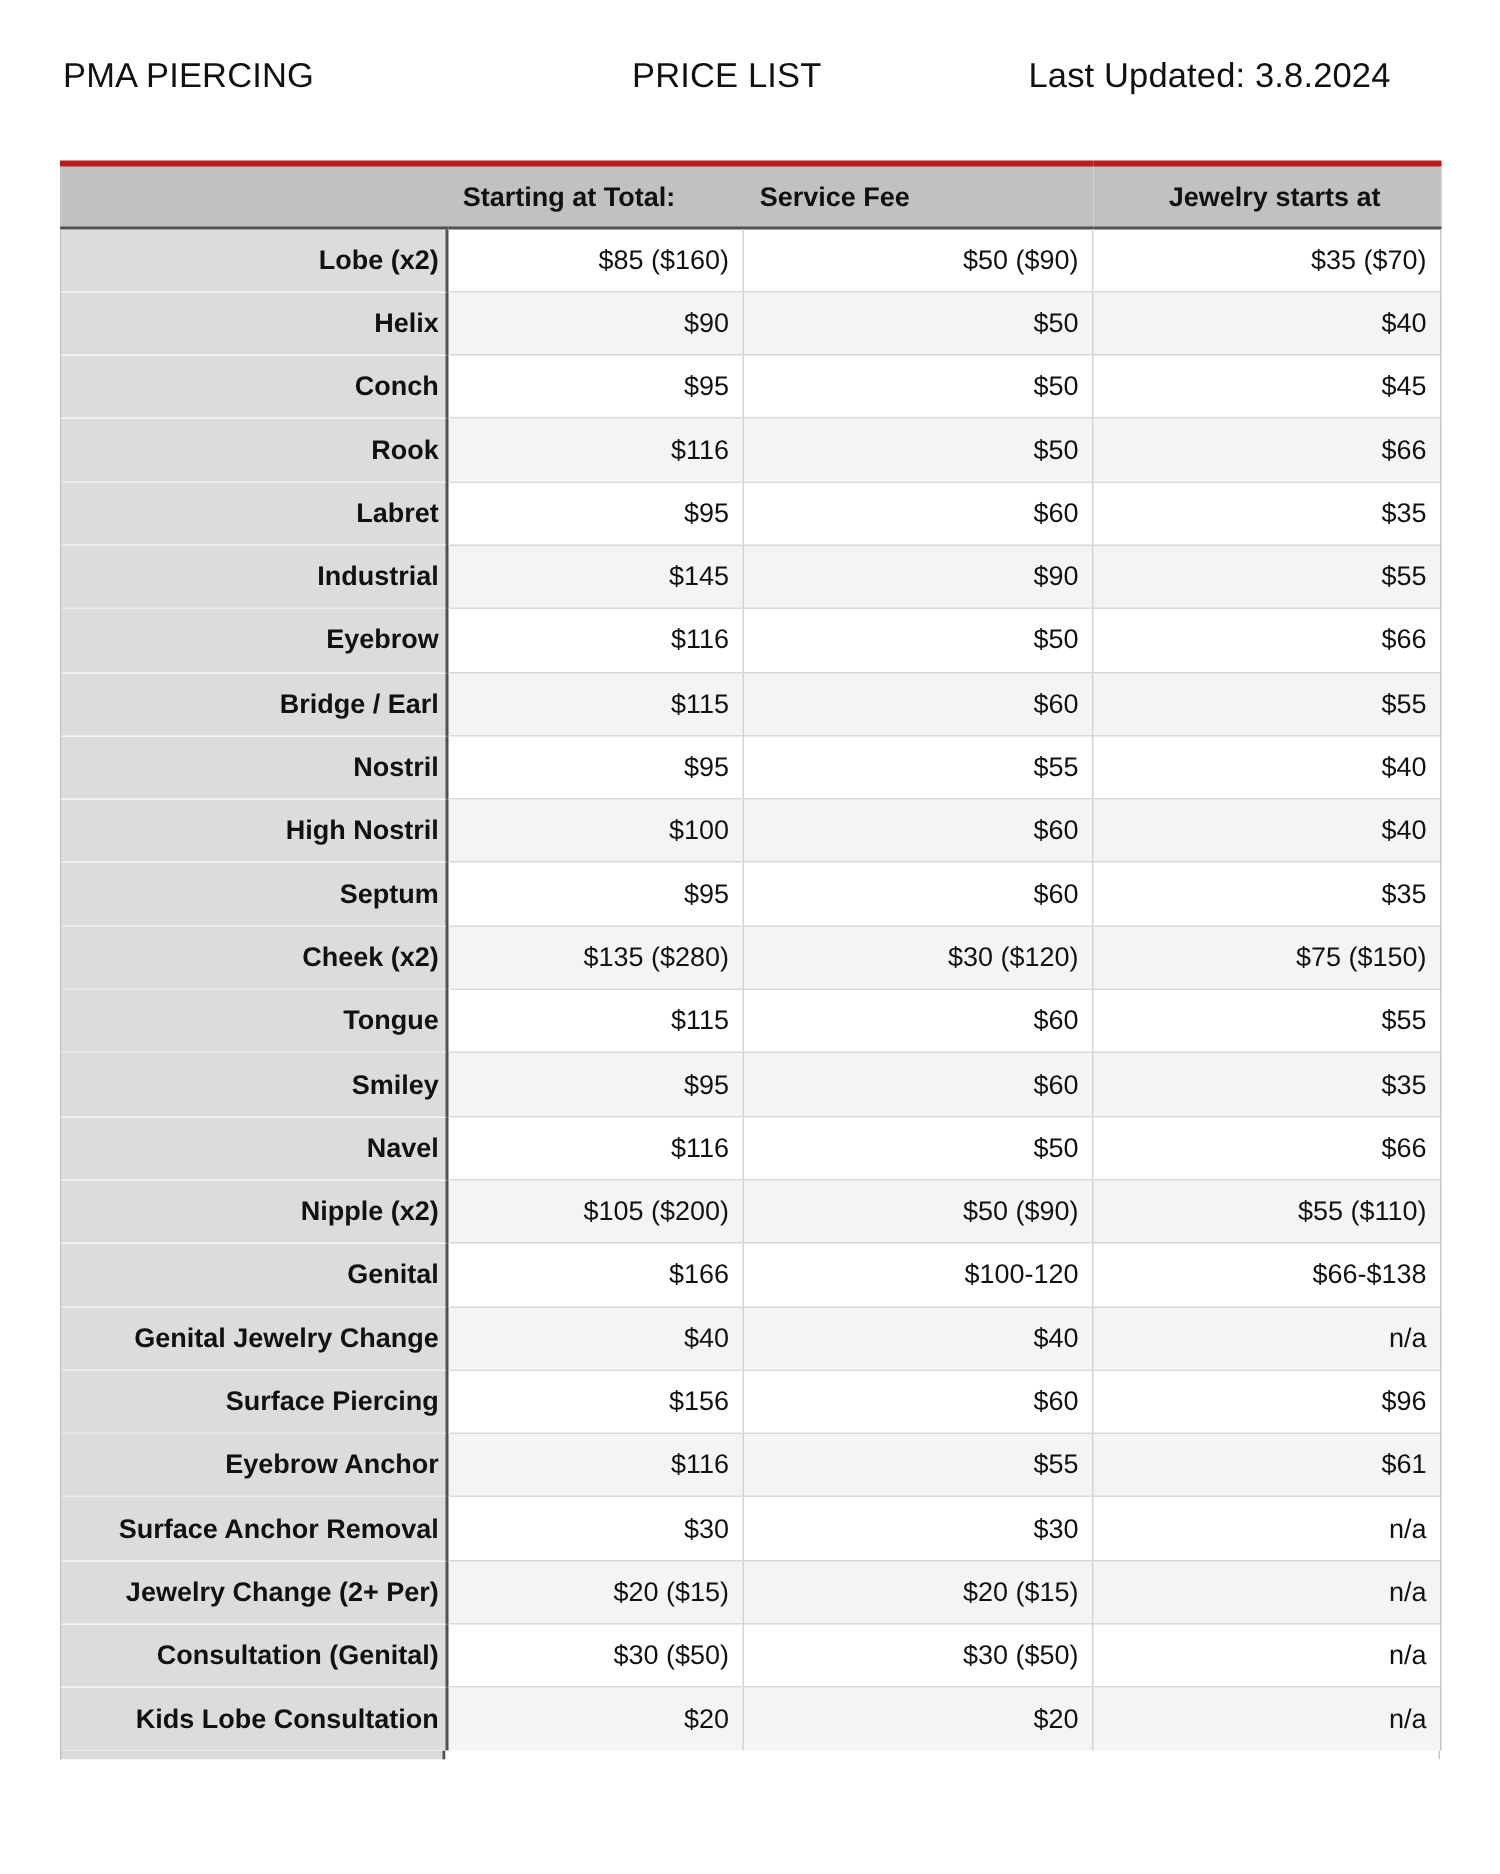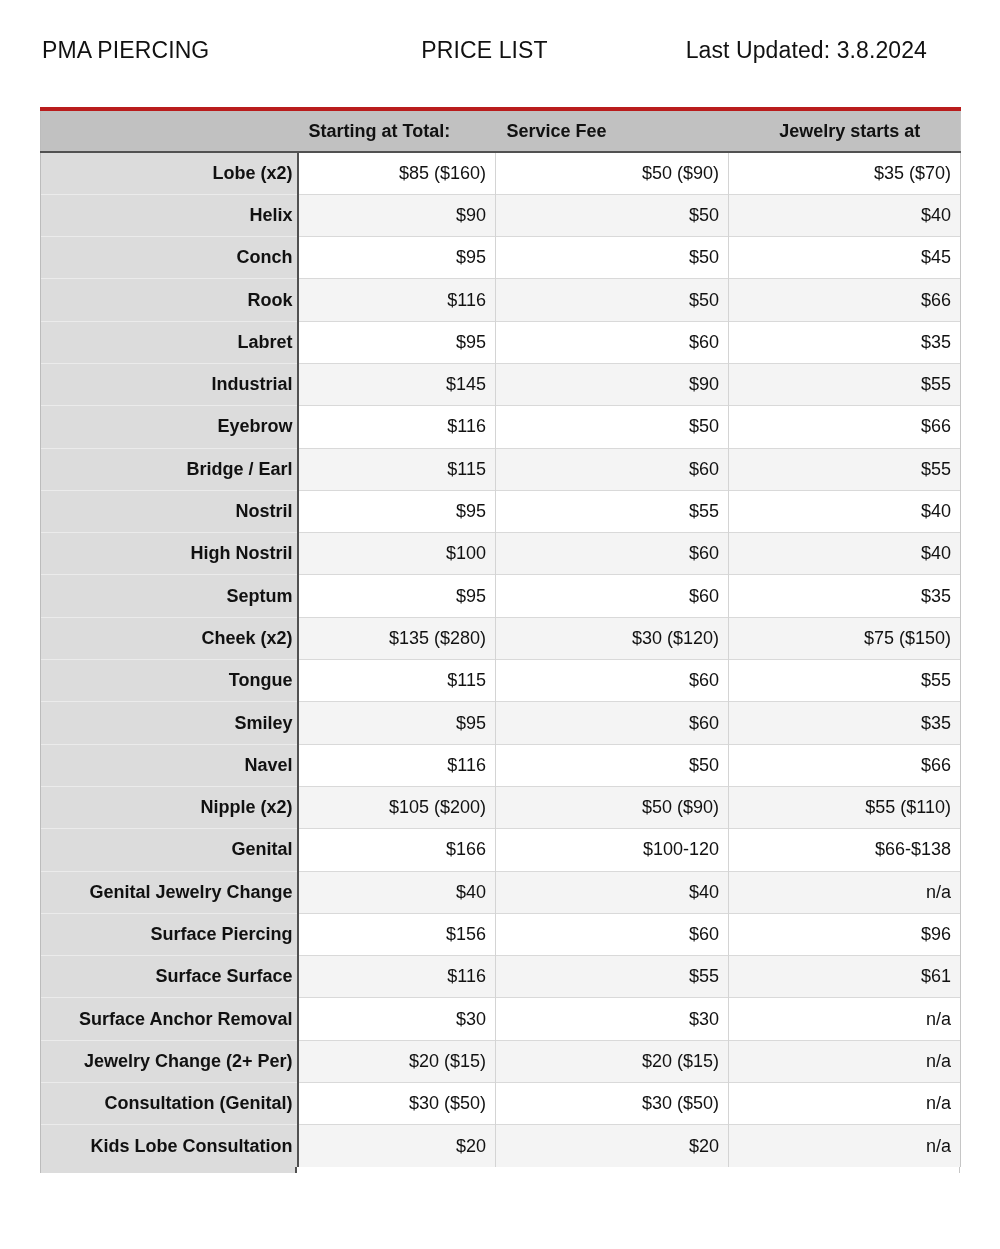--- a/index.html
+++ b/index.html
@@ -247,21 +247,21 @@
             <td>$40</td>
             <td>n/a</td>
           </tr>
           <tr>
             <th>Surface Piercing</th>
             <td>$156</td>
             <td>$60</td>
             <td>$96</td>
           </tr>
           <tr>
-            <th>Surface Surface</th>
+            <th>Eyebrow Anchor</th>
             <td>$116</td>
             <td>$55</td>
             <td>$61</td>
           </tr>
           <tr>
             <th>Surface Anchor Removal</th>
             <td>$30</td>
             <td>$30</td>
             <td>n/a</td>
           </tr>

